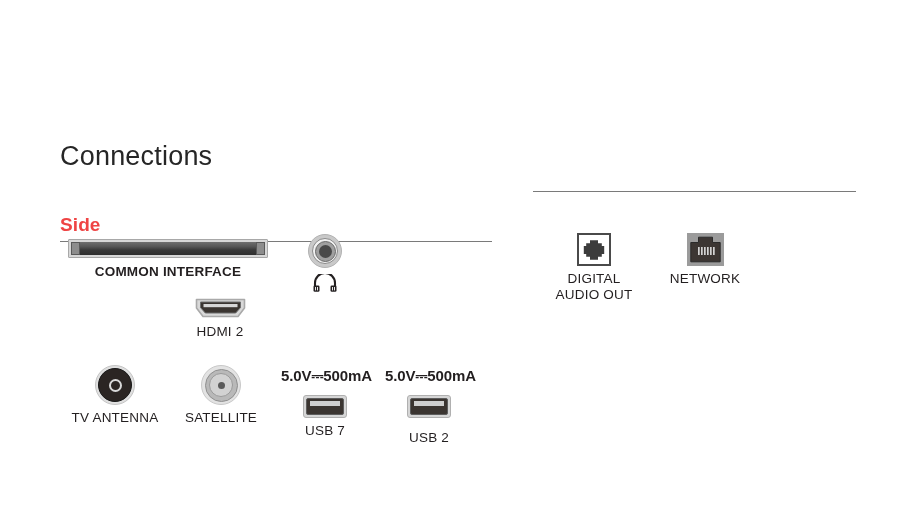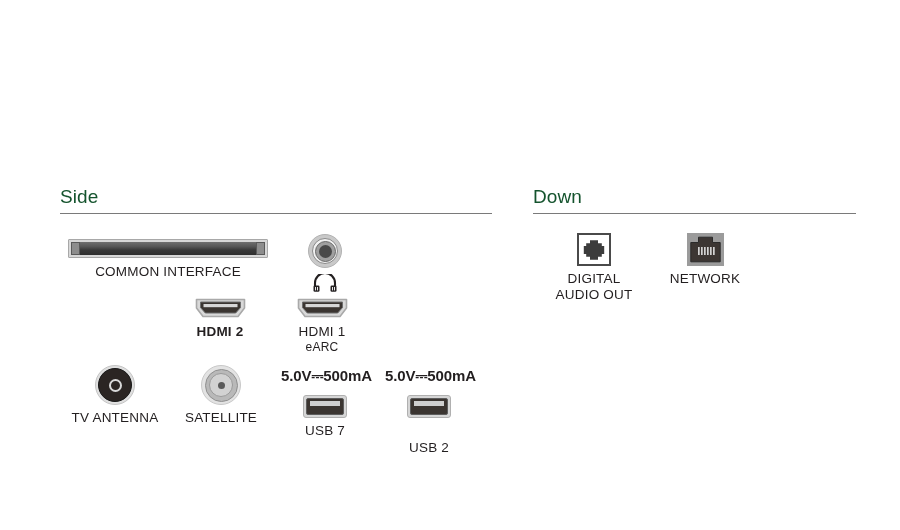--- a/index.html
+++ b/index.html
@@ -40,25 +40,26 @@
   
   .section {
     position: absolute;
     top: 186px;
   }
   .section.side { left: 60px; width: 432px; }
   .section.down { left: 533px; width: 323px; }
 
   .section-title {
     font-size: 19px;
-    font-weight: 400;
-    color: #14532d;
+    font-weight: 700;
+    color: #ef4444;
     line-height: 22px;
     letter-spacing: 0.1px;
     white-space: nowrap;
+    margin-top: 28px;
   }
   .section-rule {
     margin-top: 5px;
     height: 1px;
     background: #7a7a7a;
     width: 100%;
   }
 
   
   .cell {
@@ -254,27 +255,28 @@
     background: #9b9b9b;
     padding: 2px;
     display: flex; align-items: center; justify-content: center;
   }
 </style>
 </head>
 <body>
 
 <div class="page">
 
+  <div class="title">Connections</div>
 
   <div class="section side">
     <div class="section-title">Side</div>
     <div class="section-rule"></div>
   </div>
 
-  <div class="cell" style="left:68px; top:239px; width:200px;">
+  <div class="cell" style="left:68px; top:239px; width:200px;font-weight:bold;">
     <div class="port-wrap">
       <div class="ci-slot">
         <div class="ci-inner">
           <div class="ci-tab"></div>
           <div class="ci-tab"></div>
         </div>
       </div>
     </div>
     <div class="label" style="margin-top:6px;">COMMON INTERFACE</div>
   </div>
@@ -296,46 +298,33 @@
         <rect x="18.5" y="11.5" width="6" height="6.2" rx="1.3" fill="#231f20"></rect>
         <rect x="3.0" y="13.0" width="0.9" height="3.4" fill="#ffffff"></rect>
         <rect x="5.0" y="13.0" width="0.9" height="3.4" fill="#ffffff"></rect>
         <rect x="20.0" y="13.0" width="0.9" height="3.4" fill="#ffffff"></rect>
         <rect x="22.0" y="13.0" width="0.9" height="3.4" fill="#ffffff"></rect>
       </svg>
     </div>
   </div>
 
 
-  <div class="cell" style="left:193px; top:297px; width:54px;font-weight:bold;">
+  <div class="cell" style="left:193px; top:297px; width:54px;">
     <div class="port-wrap">
       <div class="hdmi">
         <svg width="53" height="22" viewBox="0 0 53 22">
           <path d="M2.5 2.5 H50.5 V11 L44 19.5 H9 L2.5 11 Z" fill="#d9d9d9" stroke="#a9a9a9" stroke-width="1.6" stroke-linejoin="round"></path>
           <path d="M6.5 5 H46.5 V10.6 L41.7 16 H11.3 L6.5 10.6 Z" fill="#3b3531" stroke="#6d6d6d" stroke-width="1" stroke-linejoin="round"></path>
           <rect x="9.5" y="7.0" width="34" height="3.2" fill="#d7d7d7"></rect>
         </svg>
       </div>
     </div>
     <div class="label" style="margin-top:5px;">HDMI 2</div>
   </div>
 
-  <div class="cell" style="left:295px; top:297px; width:54px;">
-    <div class="port-wrap">
-      <div class="hdmi">
-        <svg width="53" height="22" viewBox="0 0 53 22">
-          <path d="M2.5 2.5 H50.5 V11 L44 19.5 H9 L2.5 11 Z" fill="#d9d9d9" stroke="#a9a9a9" stroke-width="1.6" stroke-linejoin="round"></path>
-          <path d="M6.5 5 H46.5 V10.6 L41.7 16 H11.3 L6.5 10.6 Z" fill="#3b3531" stroke="#6d6d6d" stroke-width="1" stroke-linejoin="round"></path>
-          <rect x="9.5" y="7.0" width="34" height="3.2" fill="#d7d7d7"></rect>
-        </svg>
-      </div>
-    </div>
-    <div class="label" style="margin-top:5px;">HDMI 1</div>
-    <div class="sublabel">eARC</div>
-  </div>
 
   <div class="cell" style="left:95px; top:365px; width:40px;">
     <div class="port-wrap">
       <div class="coax antenna">
         <div class="c2">
             <div class="c3"></div>
           </div>
       </div>
     </div>
     <div class="label" style="margin-top:5px; margin-left:-37px; width:114px;">TV ANTENNA</div>
@@ -368,25 +357,24 @@
 
   <div class="cell" style="left:385px; top:369px; width:88px;">
     <div class="toplabel">5.0V⎓500mA</div>
     <div class="port-wrap">
       <div class="usb">
         <div class="usb-inner">
             <div class="usb-bar"></div>
           </div>
       </div>
     </div>
-    <div class="label" style="margin-top:22px;">USB 2</div>
+    <div class="label" style="margin-top:12px;">USB 2</div>
   </div>
 
   <div class="section down">
-    <div class="section-title">Down</div>
     <div class="section-rule"></div>
   </div>
 
   <div class="cell" style="left:551px; top:233px; width:86px;">
     <div class="port-wrap">
       <div class="optical">
         <svg width="22" height="22" viewBox="0 0 22 22" aria-hidden="true">
           <path d="M7 1.2 H15 V4.2 H18.8 V7 H21.2 V15 H18.8 V17.8 H15 V20.8 H7 V17.8 H3.2 V15 H0.8 V7 H3.2 V4.2 H7 Z" fill="#3c3c3c"></path>
         </svg>
       </div>

